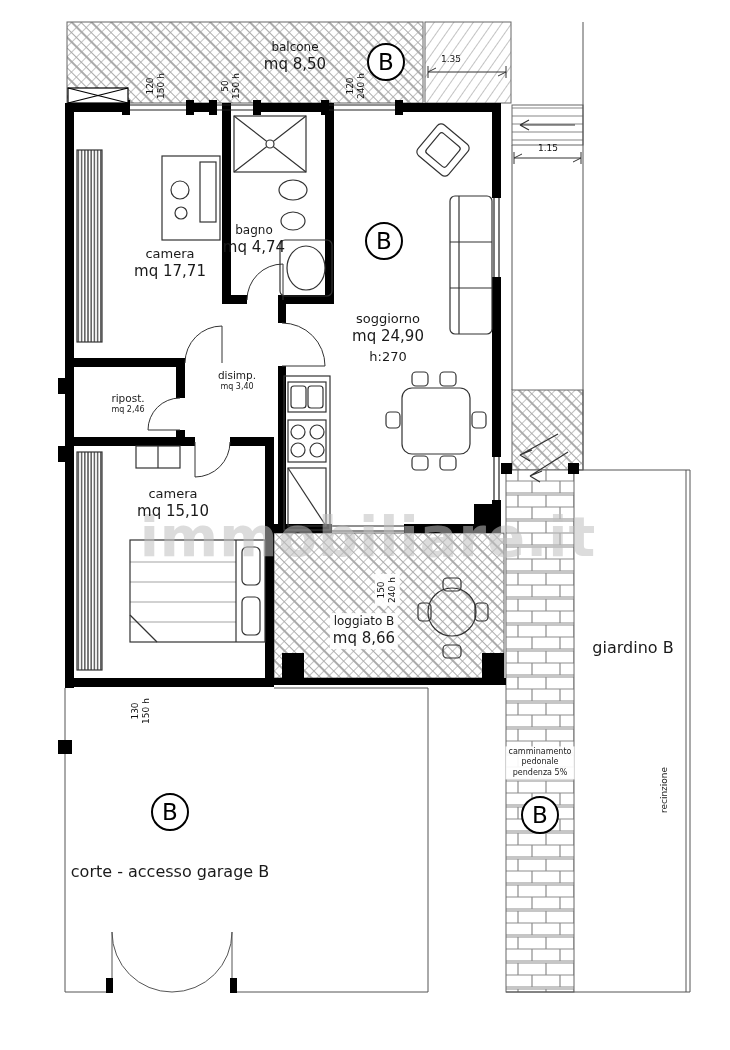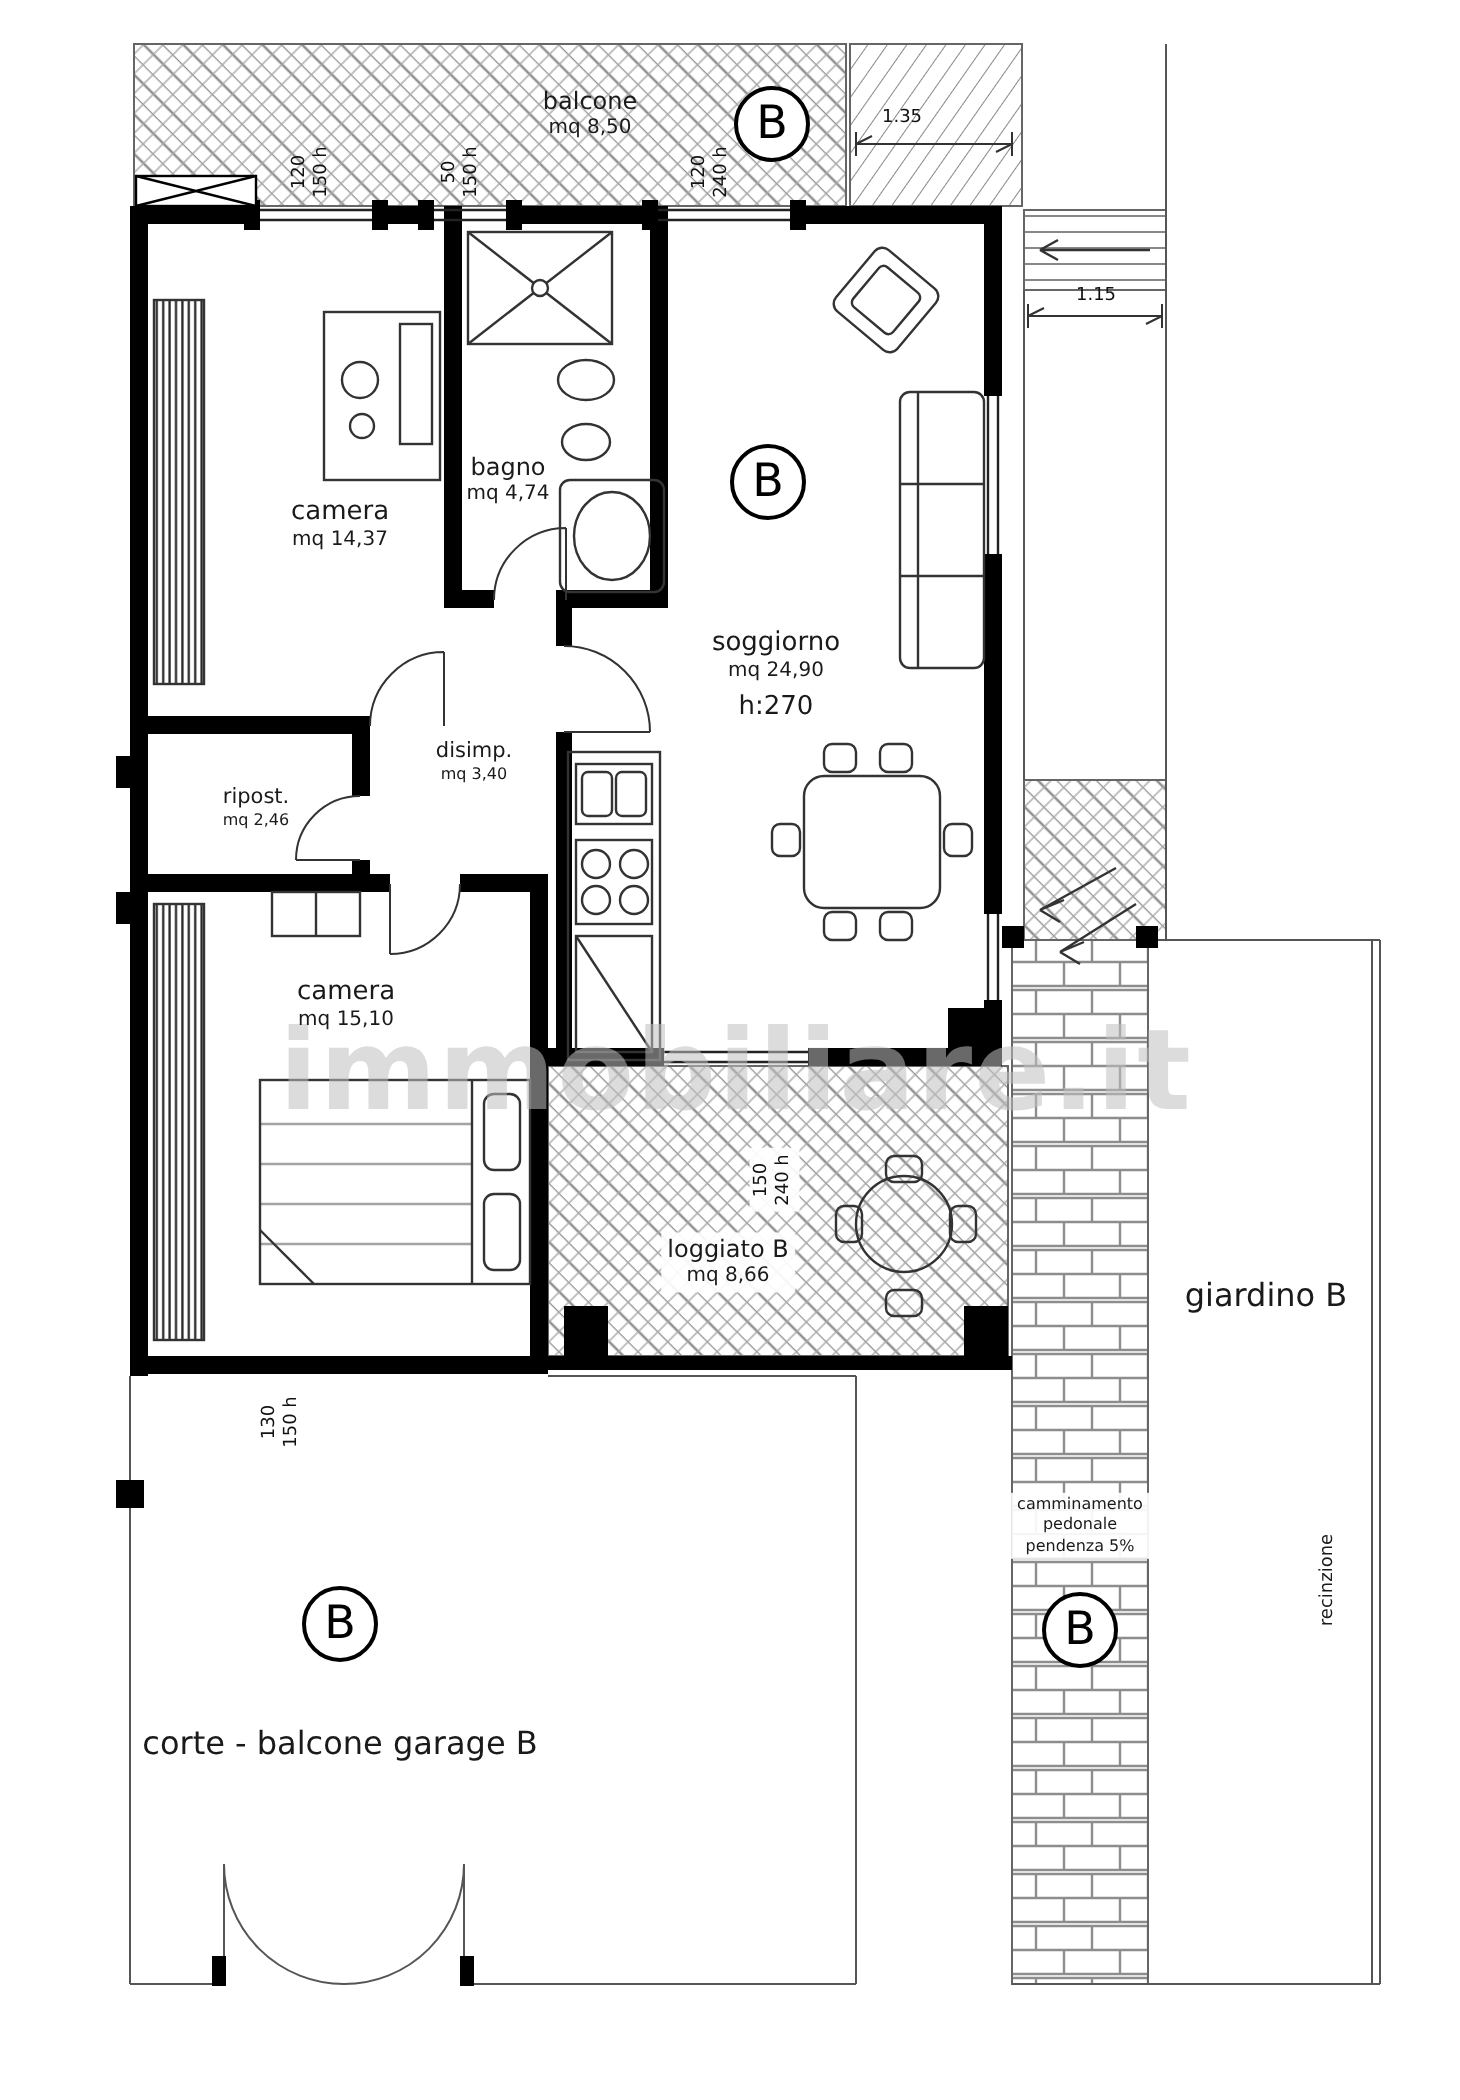--- a/index.html
+++ b/index.html
@@ -2,21 +2,21 @@
 <html><head>
 <meta charset="utf-8">
 <style>
   html,body{margin:0;padding:0;background:#ffffff;}
   .plan{position:relative;width:730px;height:1050px;background:#fff;
         font-family:"DejaVu Sans",sans-serif;overflow:hidden;}
   svg.draw{position:absolute;left:0;top:0;z-index:1;}
   .lbl{position:absolute;transform:translate(-50%,-50%);text-align:center;color:#1a1a1a;
        z-index:10;line-height:1.25;white-space:nowrap;}
   .lbl .nm{display:block;font-size:12px;}
-  .lbl .ar{display:block;font-size:10px;}
+  .lbl .ar{display:block;font-size:15px;}
   .lbl.big .nm{font-size:13px;}
   .lbl .ht{display:block;font-size:13px;margin-top:3px;}
   .lbl.small .nm{font-size:10.5px;text-align:right;}
   .lbl.small .ar{font-size:8px;}
   .lbl .one{display:block;font-size:16px;}
   .nm8{display:block;font-size:8px;line-height:1.3;}
   .whitebg{background:rgba(255,255,255,.92);padding:1px 3px;}
   .vdim{position:absolute;transform:translate(-50%,-50%) rotate(-90deg);font-size:9px;
         line-height:1.25;text-align:center;color:#111;z-index:10;white-space:nowrap;}
   .vdim span{display:block;}
@@ -241,21 +241,21 @@
   </svg>
 
   <div class="watermark">immobiliare.it</div>
 
   <div class="lbl" style="left:295px;top:57px">
     <span class="nm">balcone</span>
     <span class="ar">mq 8,50</span>
   </div>
   <div class="lbl big" style="left:170px;top:263px">
     <span class="nm">camera</span>
-    <span class="ar">mq 14,37</span>
+    <span class="ar">mq 17,71</span>
   </div>
   <div class="lbl" style="left:254px;top:240px">
     <span class="nm">bagno</span>
     <span class="ar">mq 4,74</span>
   </div>
   <div class="lbl big" style="left:388px;top:338px">
     <span class="nm">soggiorno</span>
     <span class="ar">mq 24,90</span>
     <span class="ht">h:270</span>
   </div>
@@ -277,21 +277,21 @@
   </div>
   <div class="lbl" style="left:633px;top:648px">
     <span class="one">giardino B</span>
   </div>
   <div class="lbl whitebg" style="left:540px;top:763px">
     <span class="nm8">camminamento</span>
     <span class="nm8">pedonale</span>
     <span class="nm8">pendenza 5%</span>
   </div>
   <div class="lbl" style="left:170px;top:872px">
-    <span class="one">corte - balcone garage B</span>
+    <span class="one">corte - accesso garage B</span>
   </div>
   <div class="vlabel" style="left:664px;top:790px">recinzione</div>
 
   <div class="vdim" style="left:156px;top:86px">
     <span>120</span>
     <span>150 h</span>
   </div>
   <div class="vdim" style="left:231px;top:86px">
     <span>50</span>
     <span>150 h</span>

